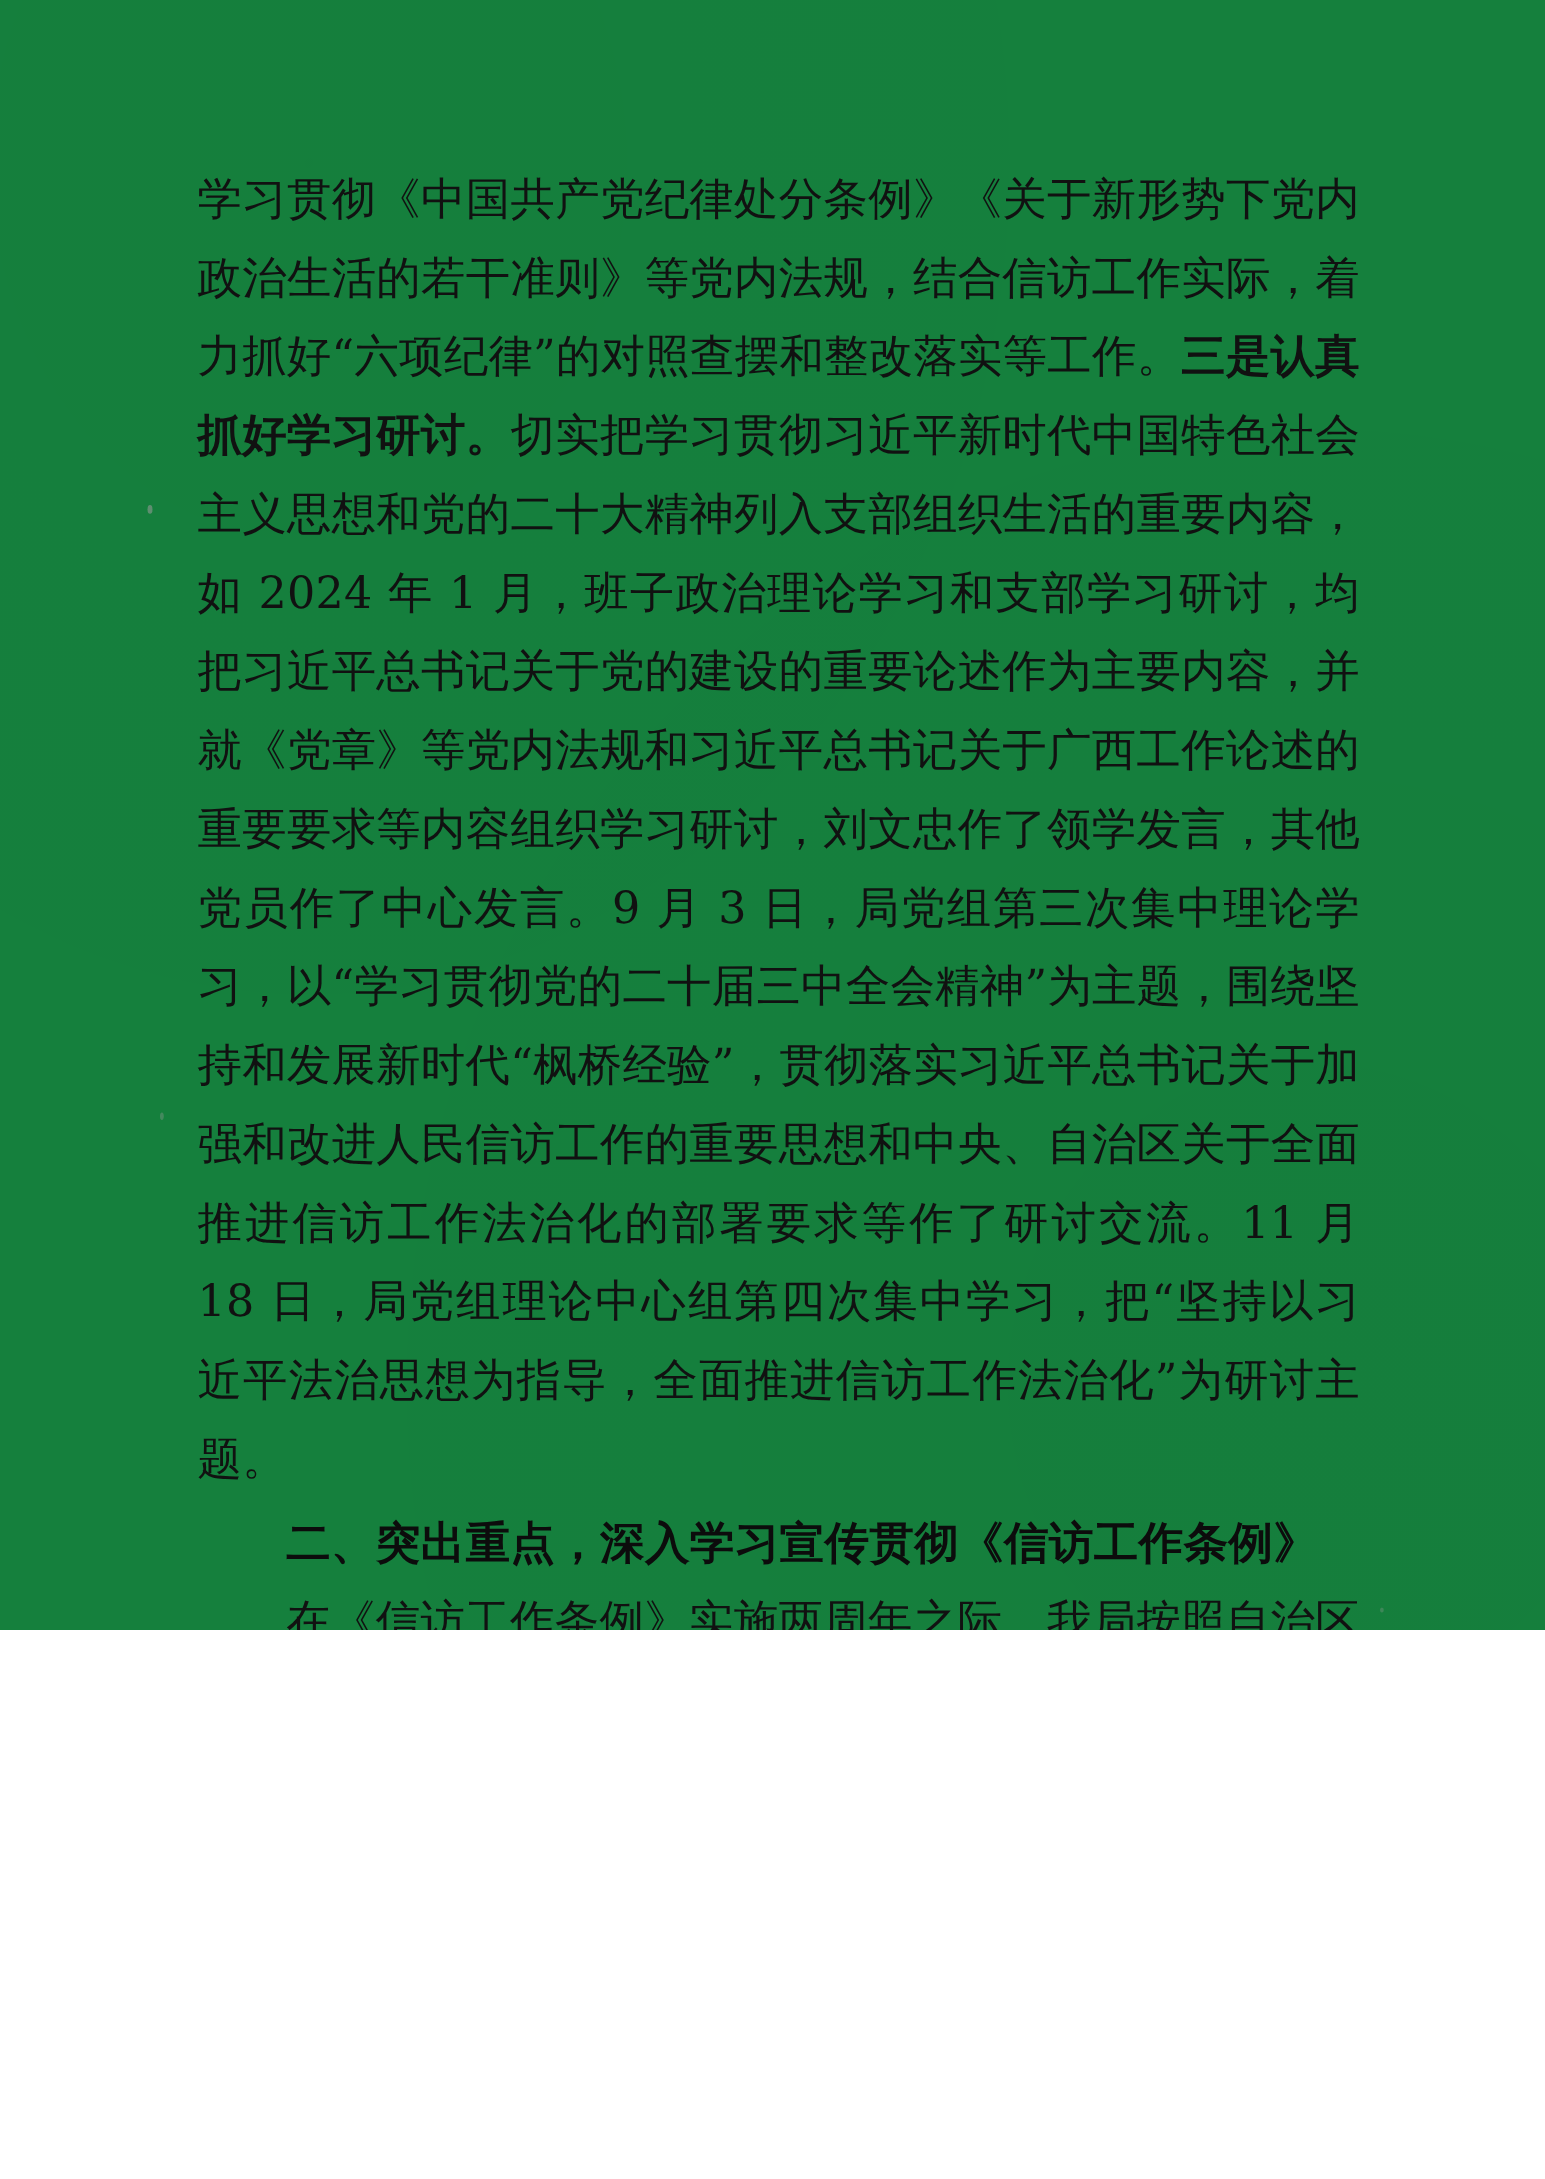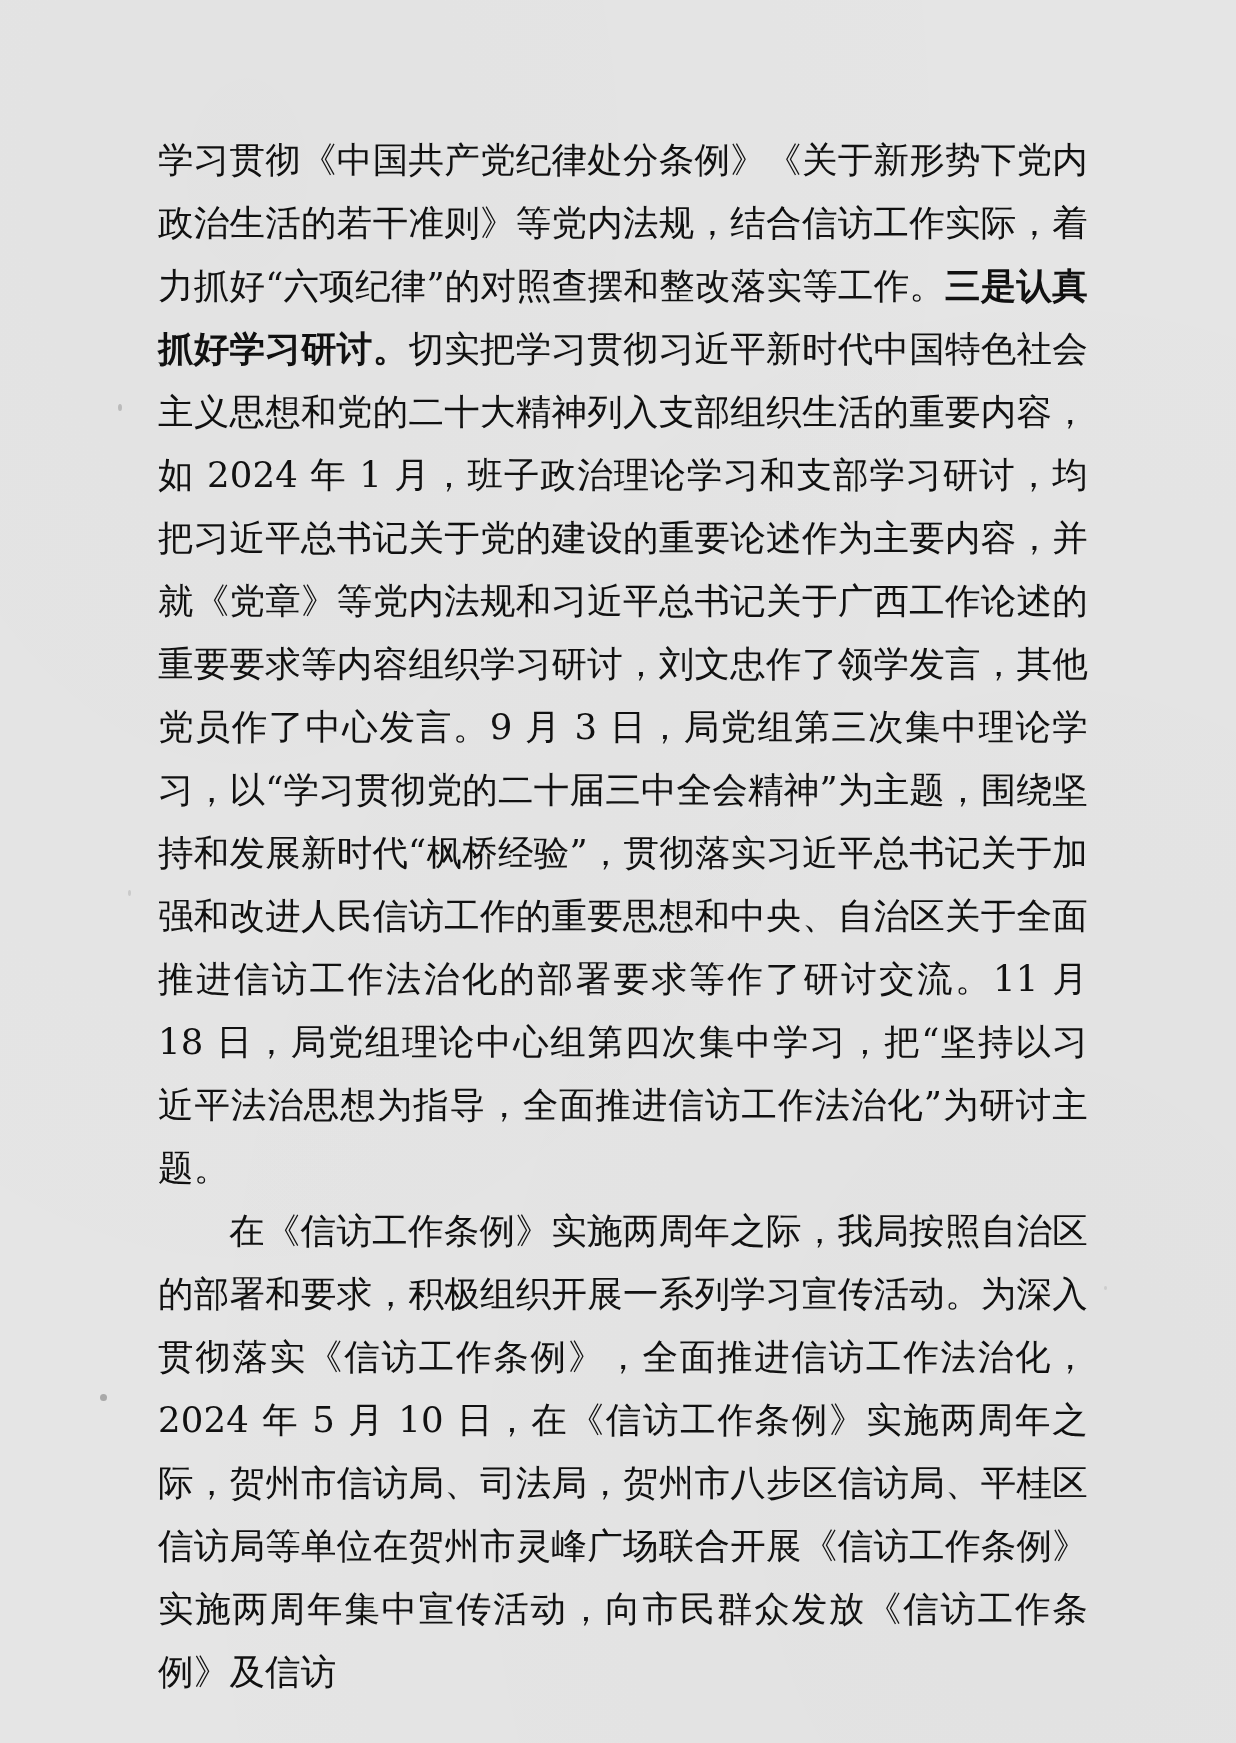--- a/index.html
+++ b/index.html
@@ -3,22 +3,22 @@
 <meta charset="utf-8">
 <style>
   html, body {
     margin: 0;
     padding: 0;
     background: #ffffff;
   }
   .page {
     position: relative;
     width: 1236px;
-    height: 1743px;
-    background: #e5e5e5;
+    height: 1304px;
+    background: #15803d;
     overflow: hidden;
     font-family: "DejaVu Serif", "Liberation Serif", serif;
   }
   
   .page::before {
     content: "";
     position: absolute;
     inset: 0;
     background:
       radial-gradient(ellipse at 20% 10%, rgba(0,0,0,0.012), rgba(0,0,0,0) 60%),
@@ -76,19 +76,20 @@
   <div class="speck s2"></div>
   <div class="speck s3"></div>
   <div class="speck s4"></div>
 
   <div class="doc-body">
 
     <p class="para">
       <span>学习贯彻《中国共产党纪律处分条例》《关于新形势下党内政治生活的若干准则》等党内法规，结合信访工作实际，着力抓好“六项纪律”的对照查摆和整改落实等工作。</span><span class="bold">三是认真抓好学习研讨。</span><span>切实把学习贯彻习近平新时代中国特色社会主义思想和党的二十大精神列入支部组织生活的重要内容，如 2024 年 1 月，班子政治理论学习和支部学习研讨，均把习近平总书记关于党的建设的重要论述作为主要内容，并就《党章》等党内法规和习近平总书记关于广西工作论述的重要要求等内容组织学习研讨，刘文忠作了领学发言，其他党员作了中心发言。9 月 3 日，局党组第三次集中理论学习，以“学习贯彻党的二十届三中全会精神”为主题，围绕坚持和发展新时代“枫桥经验”，贯彻落实习近平总书记关于加强和改进人民信访工作的重要思想和中央、自治区关于全面推进信访工作法治化的部署要求等作了研讨交流。11 月 18 日，局党组理论中心组第四次集中学习，把“坚持以习近平法治思想为指导，全面推进信访工作法治化”为研讨主题。</span>
     </p>
 
+    <p class="heading">二、突出重点，深入学习宣传贯彻《信访工作条例》</p>
 
     <p class="para indent">
       <span>在《信访工作条例》实施两周年之际，我局按照自治区的部署和要求，积极组织开展一系列学习宣传活动。为深入贯彻落实《信访工作条例》，全面推进信访工作法治化，2024 年 5 月 10 日，在《信访工作条例》实施两周年之际，贺州市信访局、司法局，贺州市八步区信访局、平桂区信访局等单位在贺州市灵峰广场联合开展《信访工作条例》实施两周年集中宣传活动，向市民群众发放《信访工作条例》及信访</span>
     </p>
 
   </div>
 </div>
 
 </body></html>

